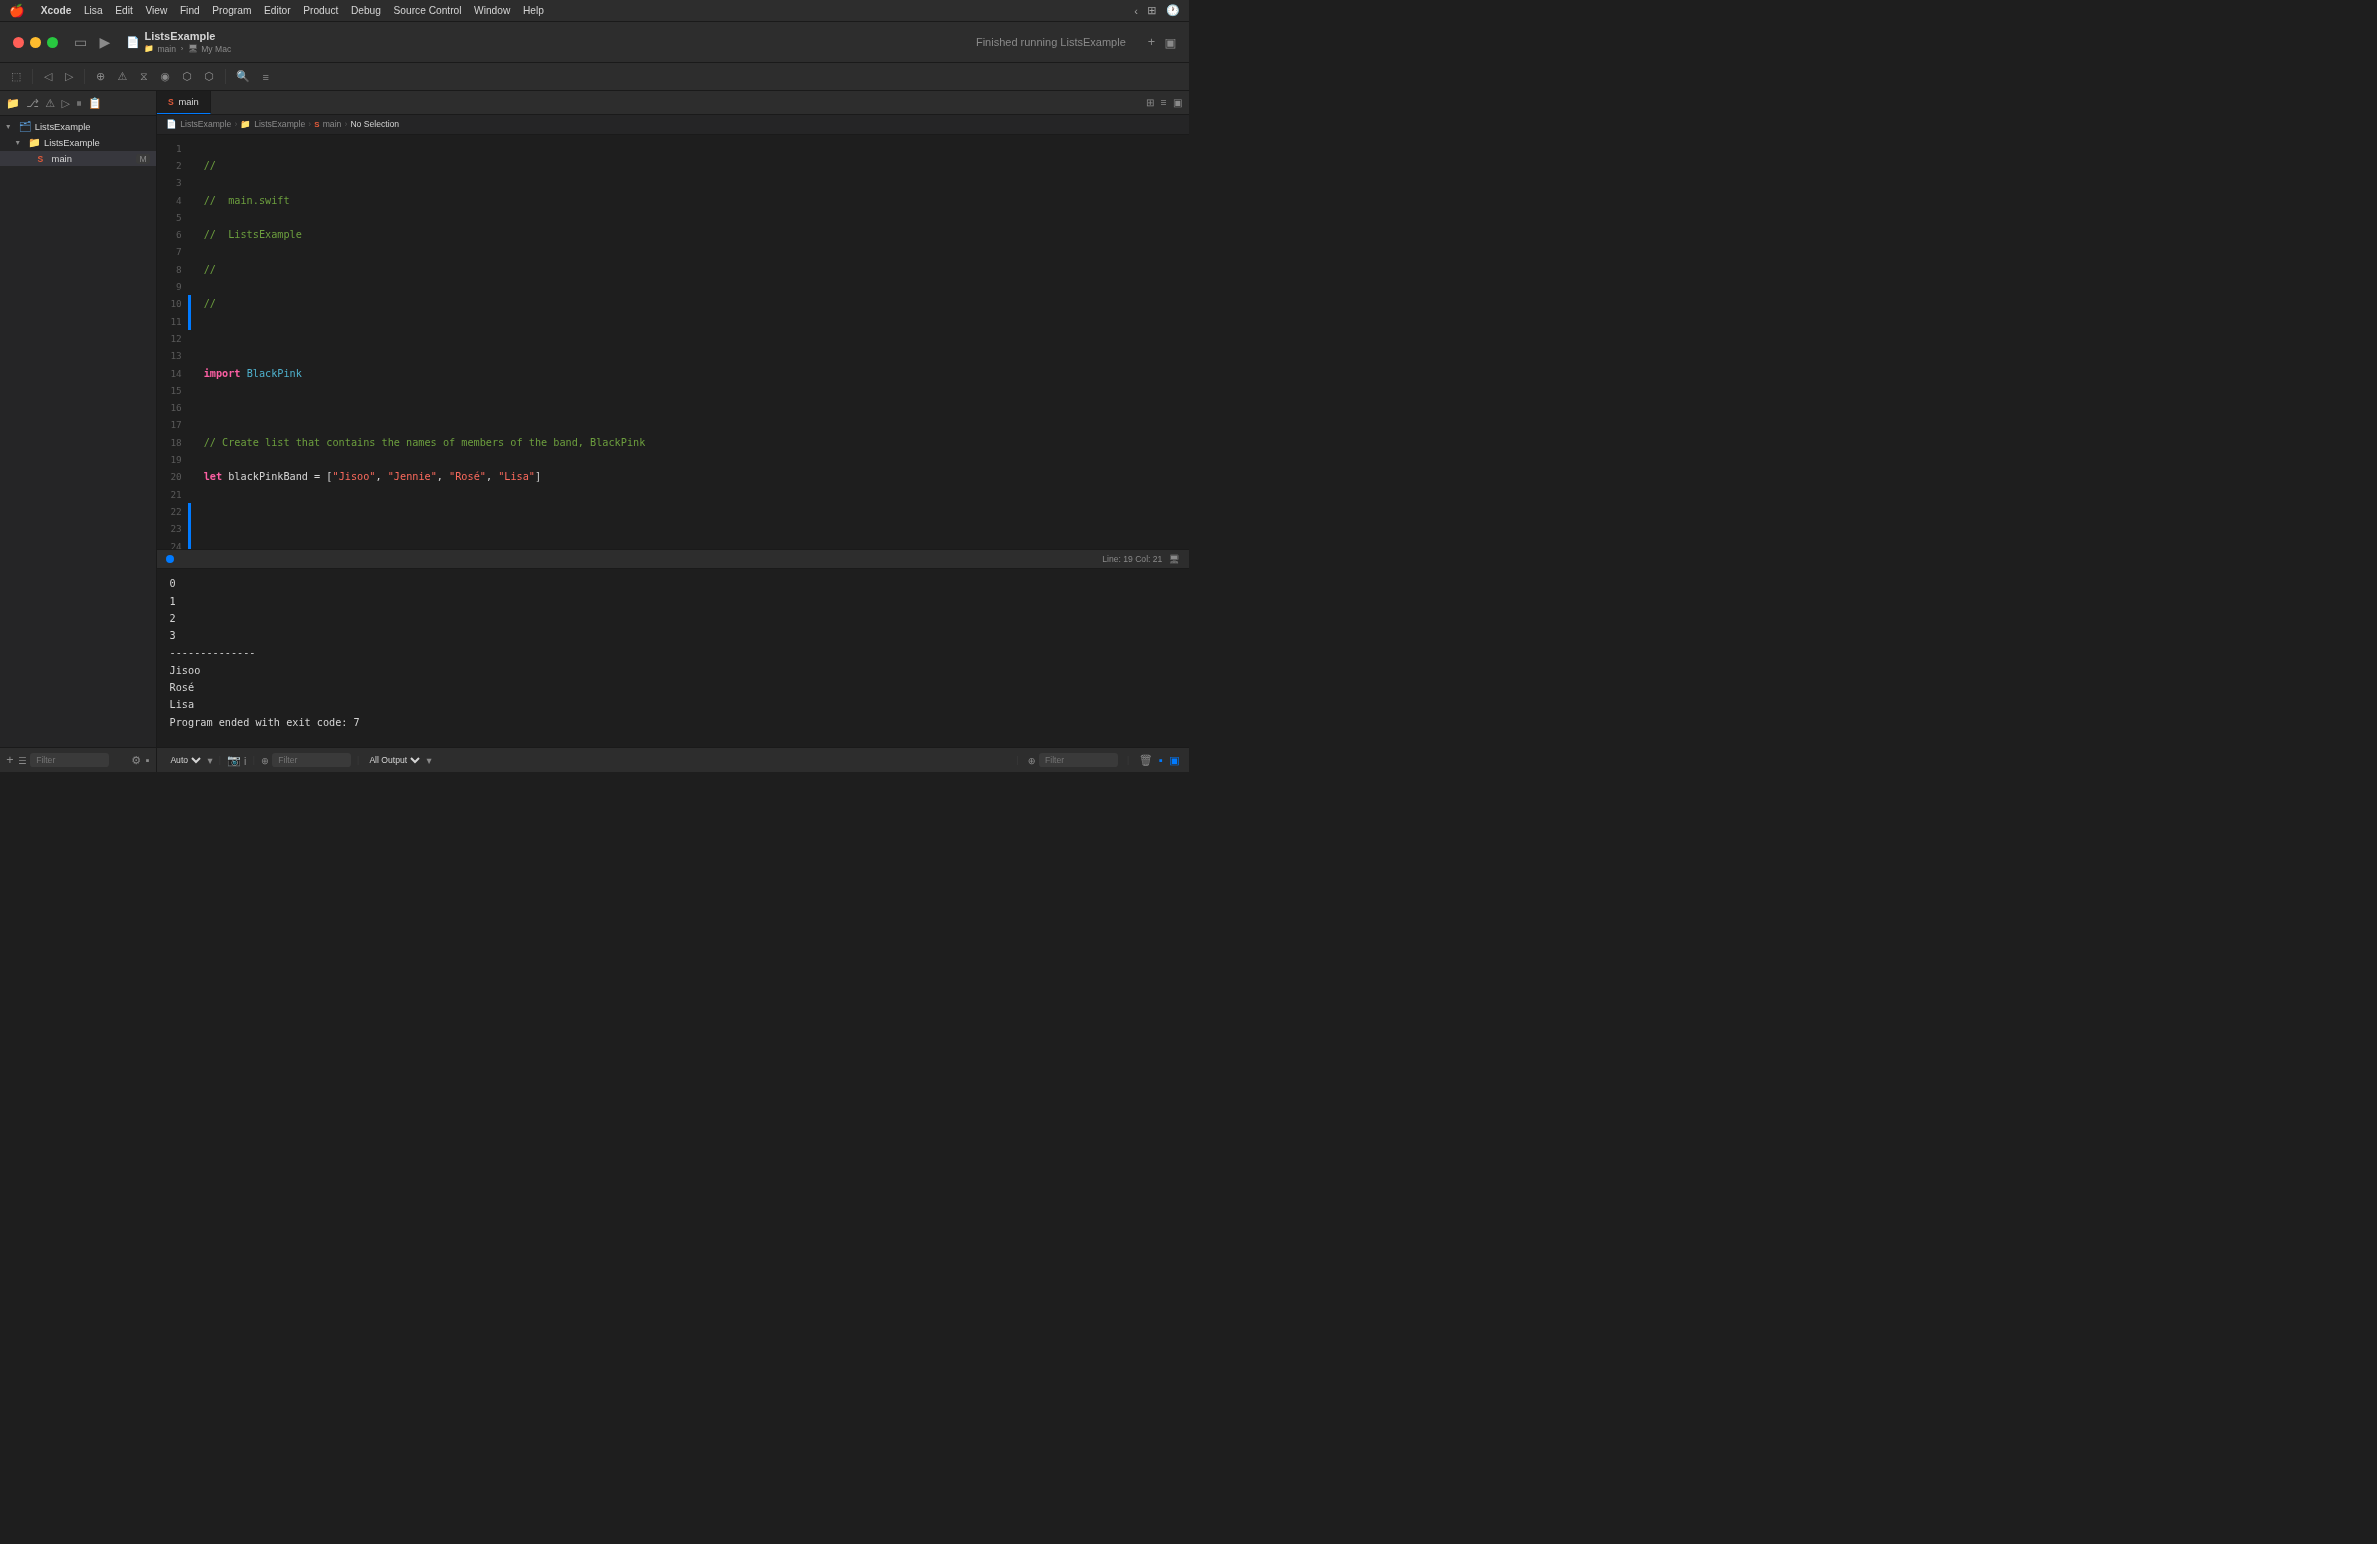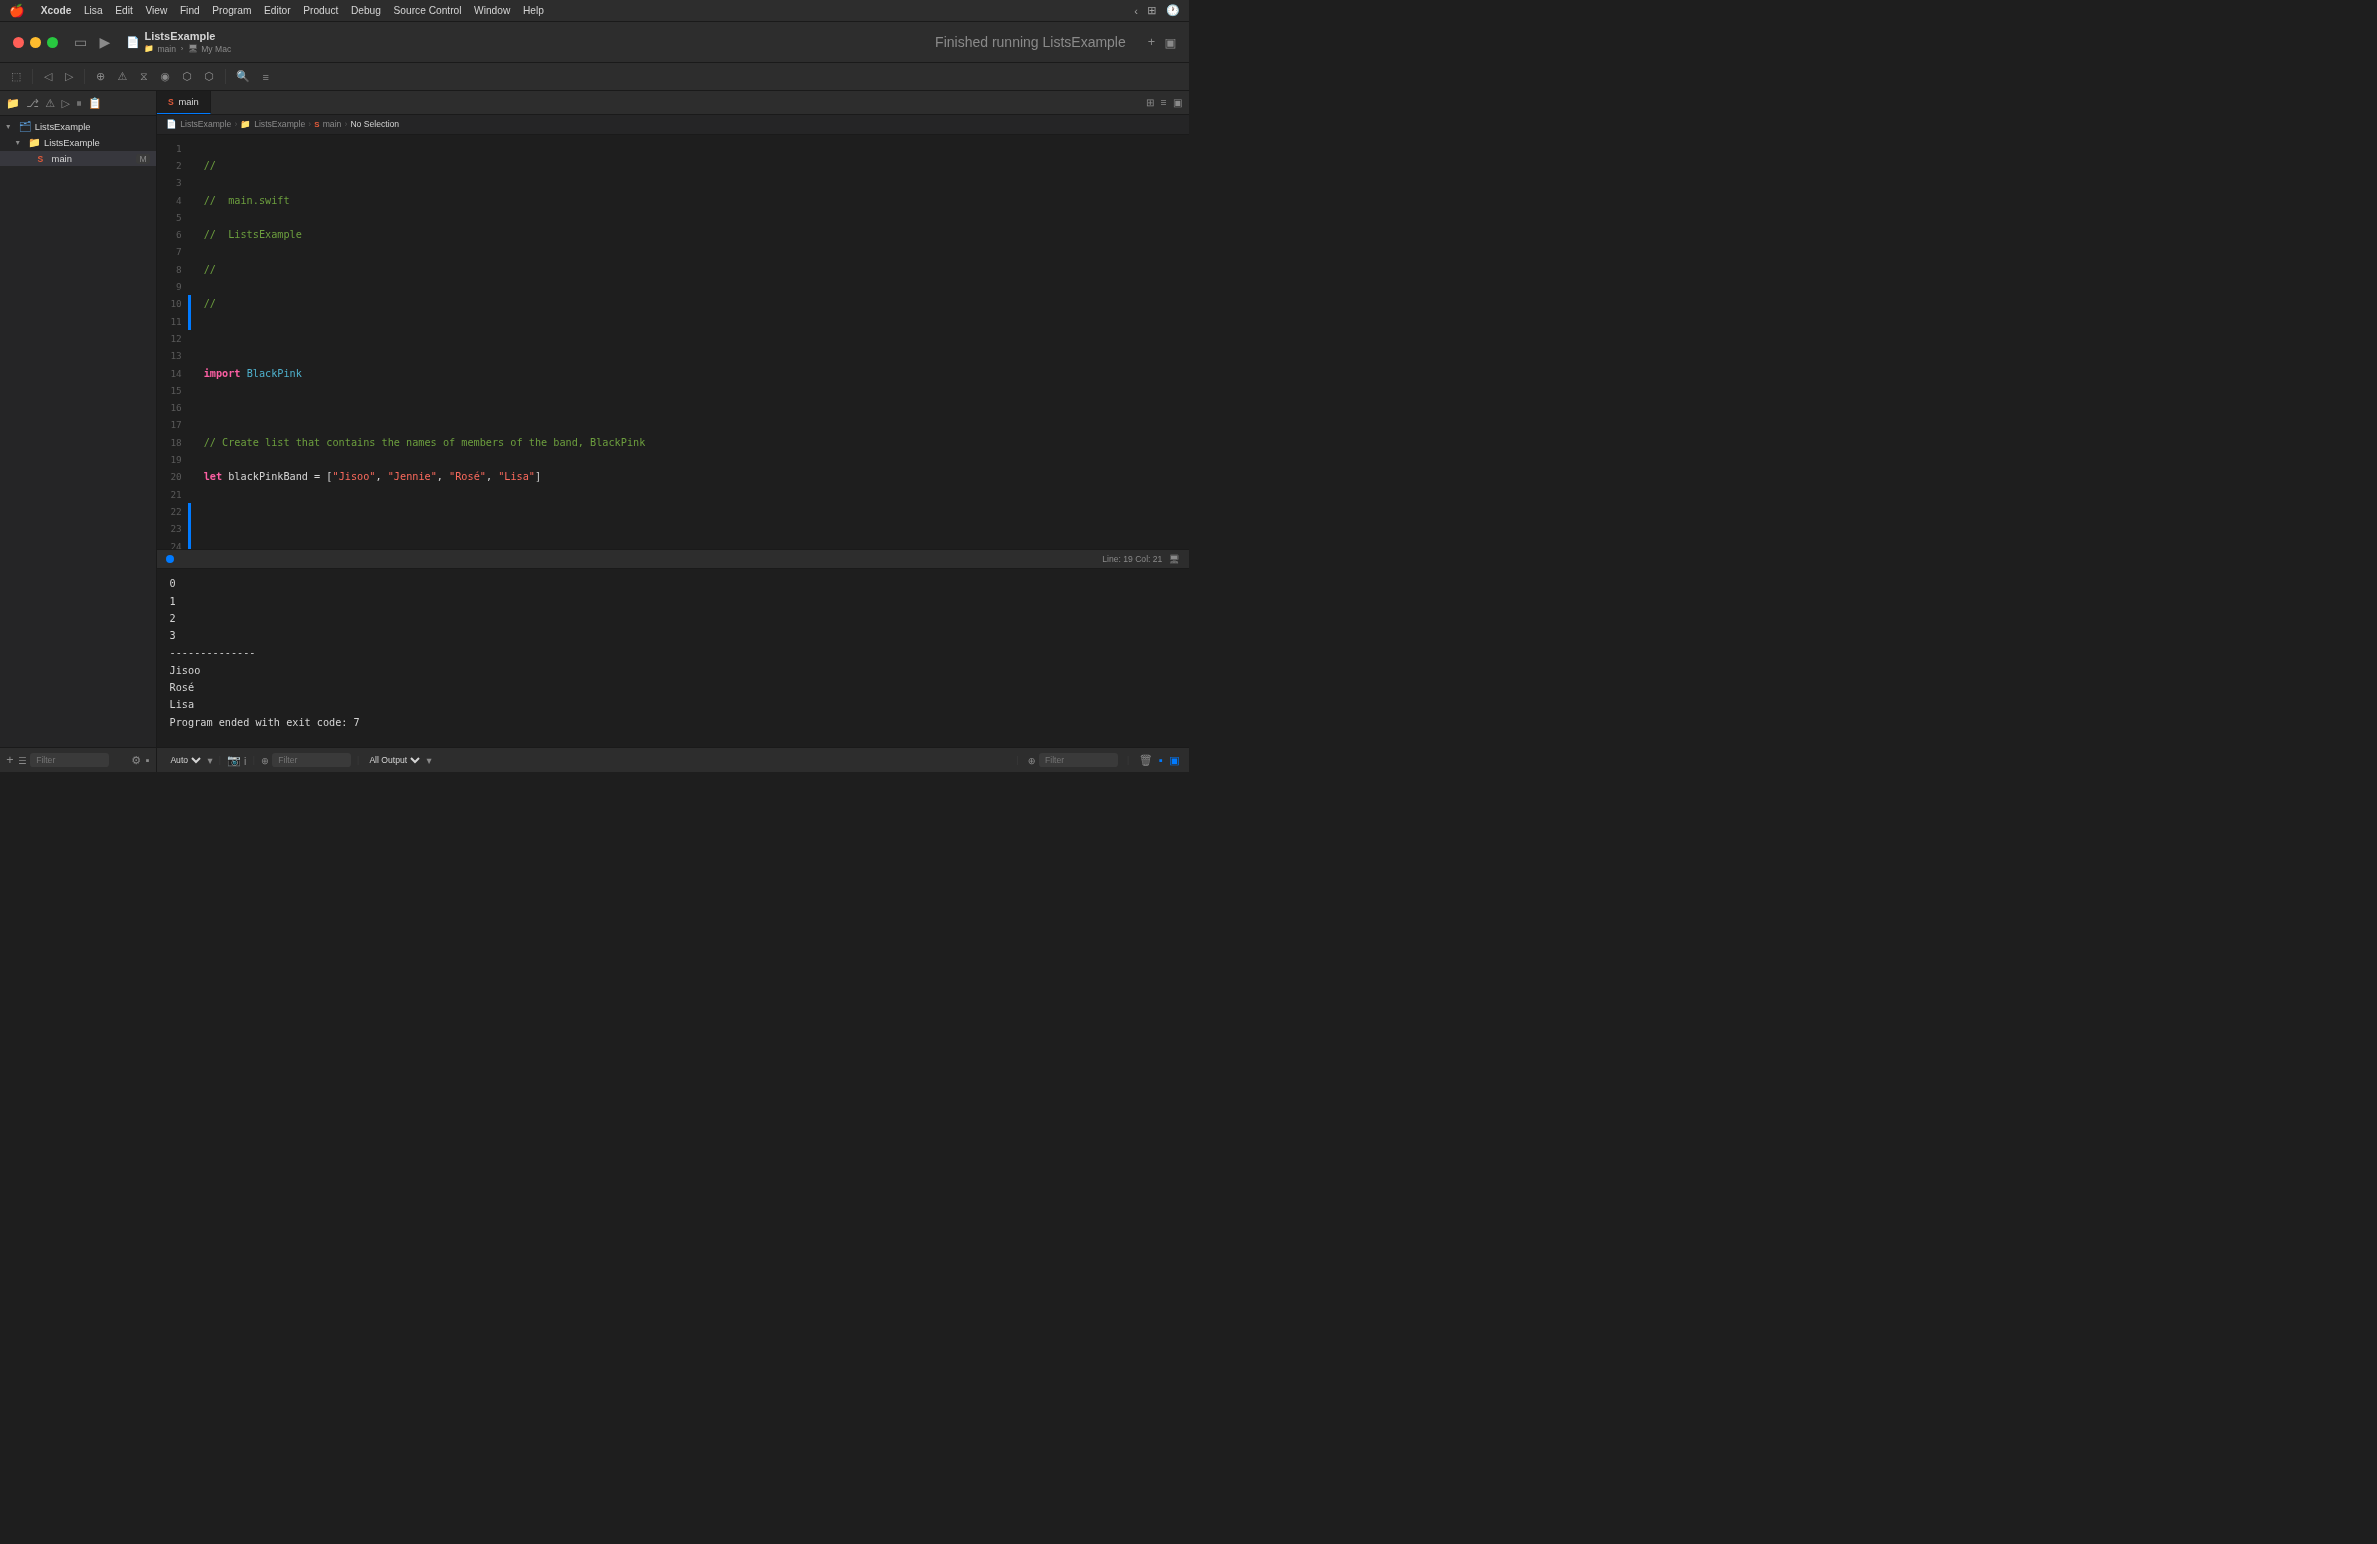--- a/index.html
+++ b/index.html
@@ -106,21 +106,21 @@
       color: #d4d4d4;
     }
     .scheme-sub {
       font-size: 8.6px;
       color: #8a8a8a;
     }
 
     .status-text {
       margin-left: auto;
       color: #8a8a8a;
-      font-size: 14px;
+      font-size: 11px;
     }
     .titlebar-actions {
       display: flex;
       gap: 9.4px;
       margin-left: 12.6px;
     }
     .titlebar-icon {
       color: #8a8a8a;
       font-size: 12.6px;
       cursor: pointer;

